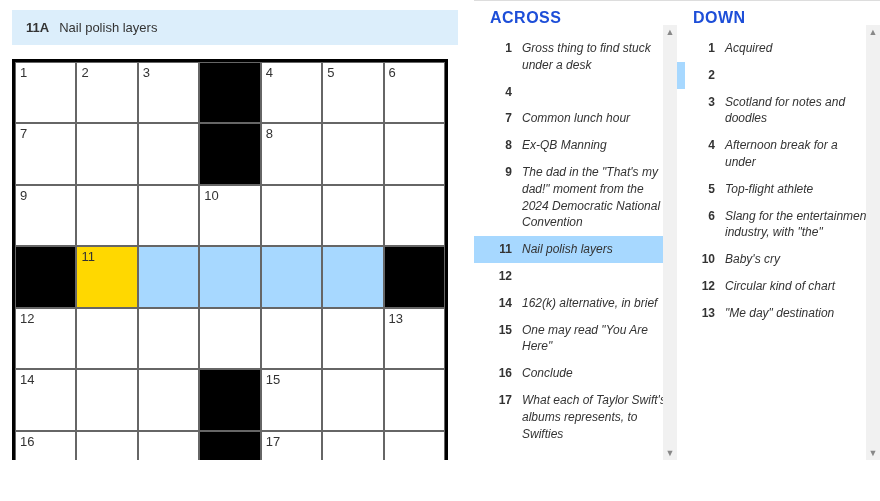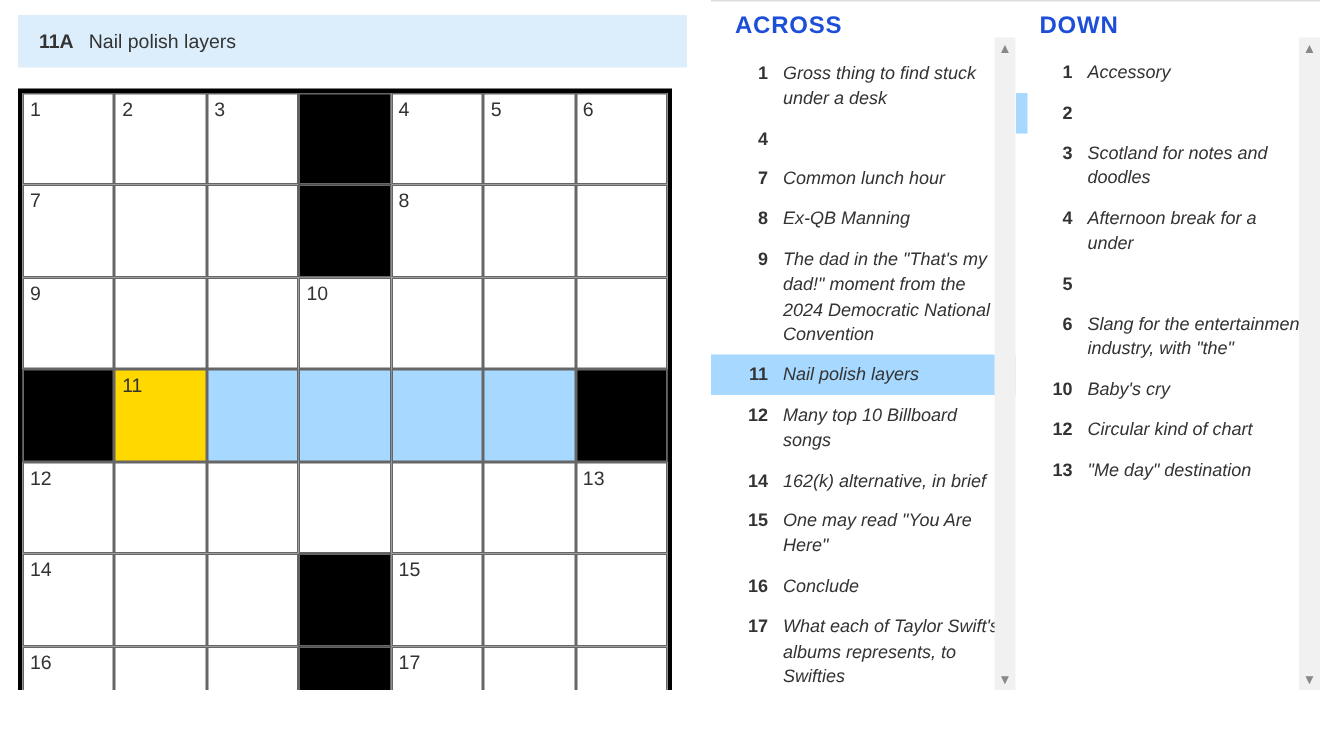--- a/index.html
+++ b/index.html
@@ -146,21 +146,20 @@
           <div class="clue">
             <span class="cn">9</span>
             <span class="ct">The dad in the "That's my dad!" moment from the 2024 Democratic National Convention</span>
           </div>
           <div class="clue active">
             <span class="cn">11</span>
             <span class="ct">Nail polish layers</span>
           </div>
           <div class="clue">
             <span class="cn">12</span>
-            <span class="ct">Many top 10 Billboard songs</span>
           </div>
           <div class="clue">
             <span class="cn">14</span>
             <span class="ct">162(k) alternative, in brief</span>
           </div>
           <div class="clue">
             <span class="cn">15</span>
             <span class="ct">One may read "You Are Here"</span>
           </div>
           <div class="clue">
@@ -175,35 +174,36 @@
       <div class="scroll-track">
         <div class="scroll-thumb-up">▲</div>
         <div class="scroll-thumb-down">▼</div>
       </div>
     </div>
     <div class="col">
       <h3>DOWN</h3>
       <div class="clues" id="down">
           <div class="clue">
             <span class="cn">1</span>
-            <span class="ct">Accessory</span>
+            <span class="ct">Acquired</span>
           </div>
           <div class="clue rel">
             <span class="cn">2</span>
           </div>
           <div class="clue">
             <span class="cn">3</span>
             <span class="ct">Scotland for notes and doodles</span>
           </div>
           <div class="clue">
             <span class="cn">4</span>
             <span class="ct">Afternoon break for a under</span>
           </div>
           <div class="clue">
             <span class="cn">5</span>
+            <span class="ct">Top-flight athlete</span>
           </div>
           <div class="clue">
             <span class="cn">6</span>
             <span class="ct">Slang for the entertainment industry, with "the"</span>
           </div>
           <div class="clue">
             <span class="cn">10</span>
             <span class="ct">Baby's cry</span>
           </div>
           <div class="clue">

